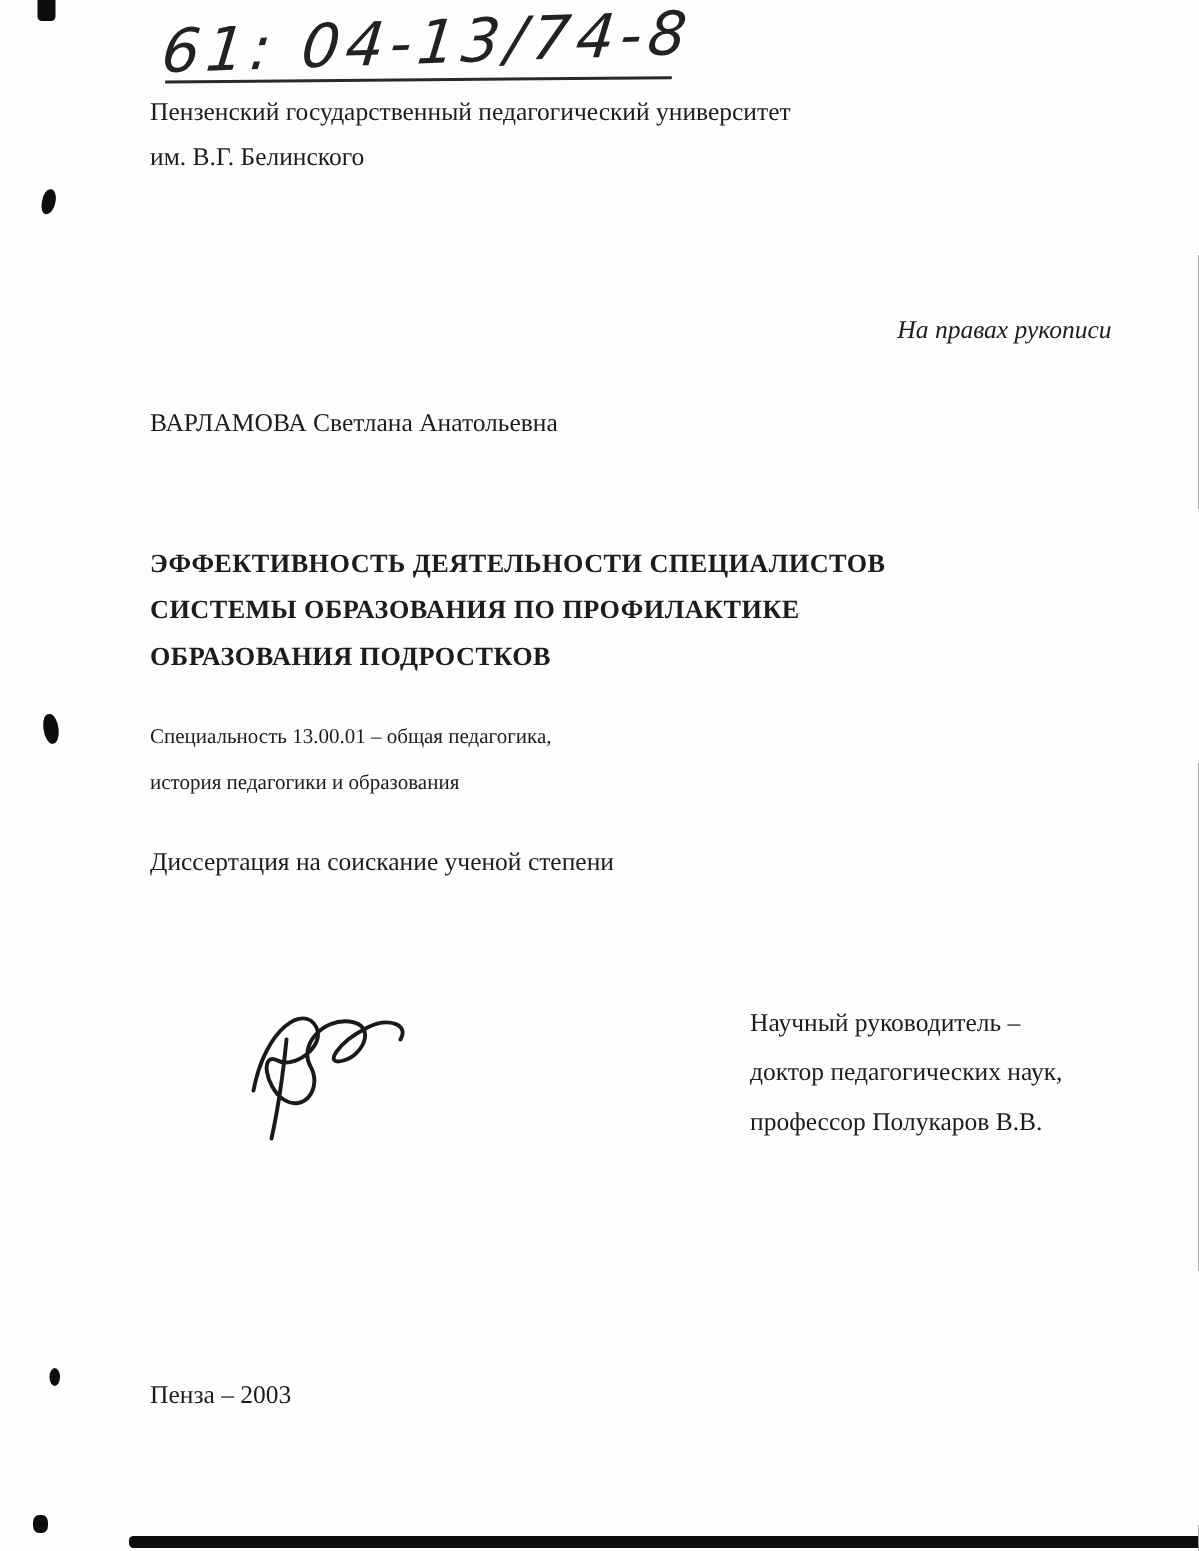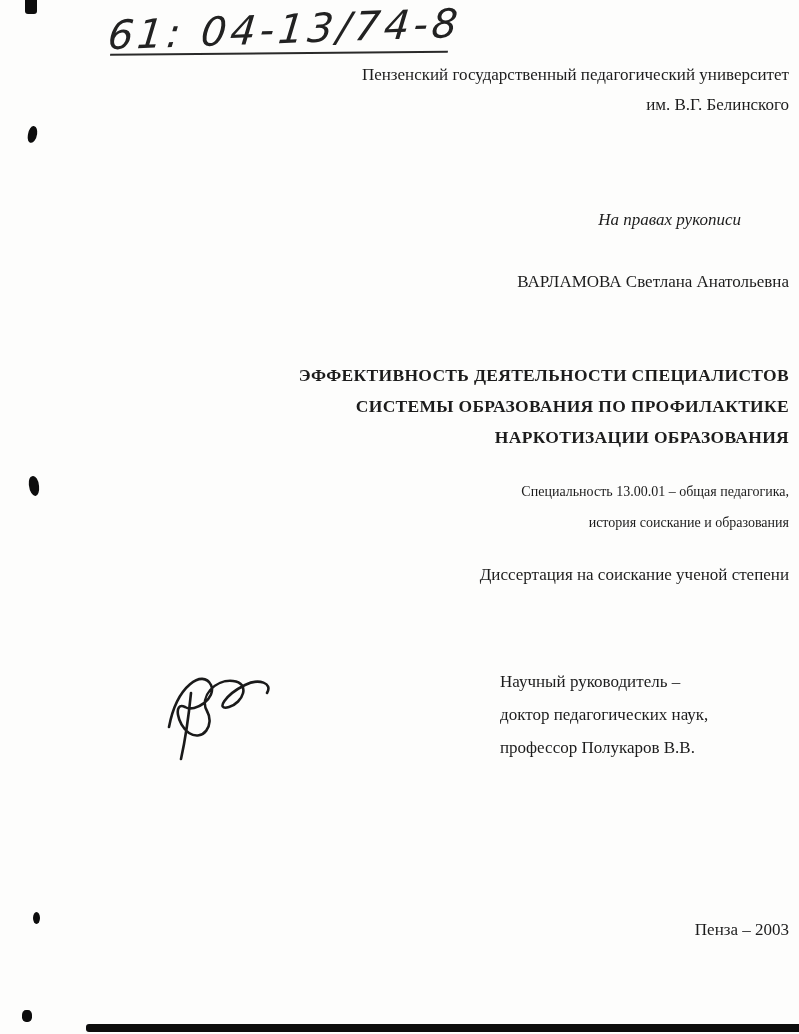--- a/index.html
+++ b/index.html
@@ -40,21 +40,21 @@
     height: 2px;
     background: #2a2a2a;
     transform: rotate(1.5deg);
   }
 
   
   .center-col {
     position: absolute;
     left: 100px;
     right: 10px;
-    text-align: right;
+    text-align: left;
   }
 
   .university { top: 60px; font-size: 17px; line-height: 30px; }
   .manuscript-note {
     position: absolute;
     top: 210px;
     right: 58px;
     font-size: 17px;
     font-style: italic;
   }
@@ -108,26 +108,26 @@
     <div>им. В.Г. Белинского</div>
   </div>
 
   <div class="manuscript-note">На правах рукописи</div>
 
   <div class="center-col author">ВАРЛАМОВА Светлана Анатольевна</div>
 
   <div class="center-col title">
     <div>ЭФФЕКТИВНОСТЬ ДЕЯТЕЛЬНОСТИ СПЕЦИАЛИСТОВ</div>
     <div>СИСТЕМЫ ОБРАЗОВАНИЯ ПО ПРОФИЛАКТИКЕ</div>
-    <div>НАРКОТИЗАЦИИ ОБРАЗОВАНИЯ</div>
+    <div>ОБРАЗОВАНИЯ ПОДРОСТКОВ</div>
   </div>
 
   <div class="center-col specialty">
     <div>Специальность 13.00.01 – общая педагогика,</div>
-    <div>история соискание и образования</div>
+    <div>история педагогики и образования</div>
   </div>
 
   <div class="center-col dissertation">
     <div>Диссертация на соискание ученой степени</div>
   </div>
 
   <div class="signature">
     <svg width="135" height="110" viewBox="0 0 135 110">
       <path d="M14 72 C 22 30, 48 14, 56 30 C 62 43, 40 58, 30 52
                C 18 46, 22 70, 34 78 C 48 87, 60 70, 52 56

